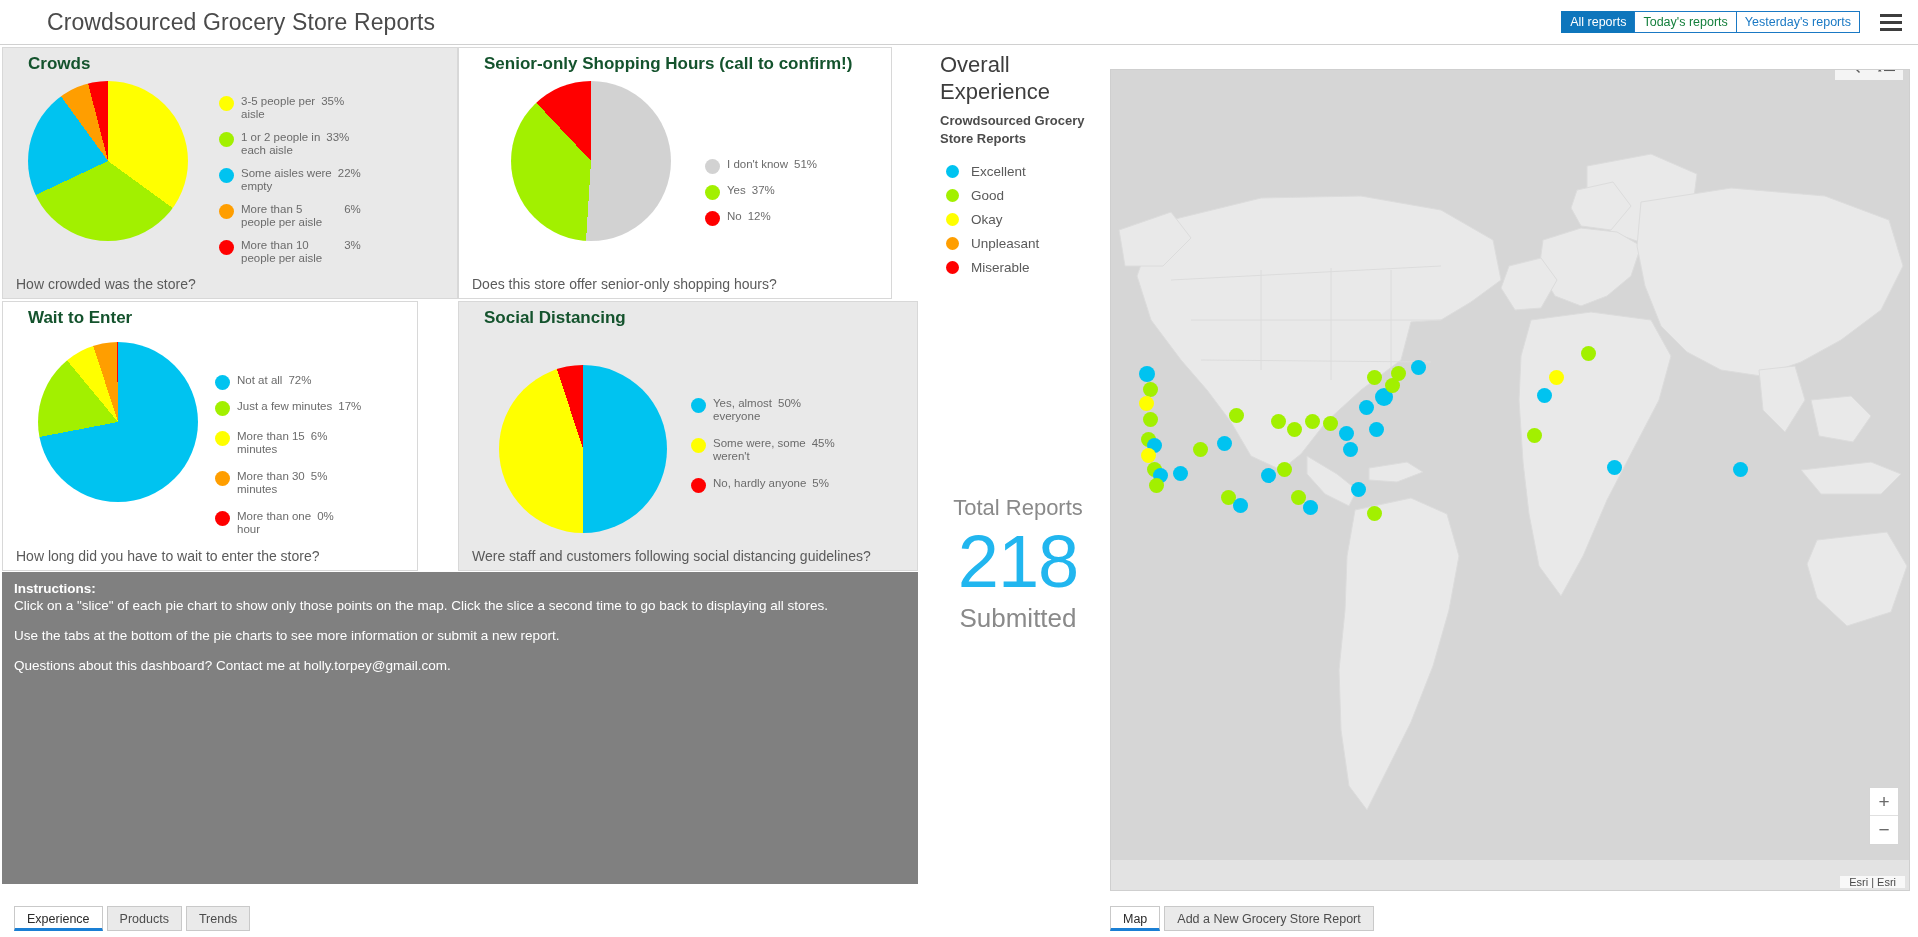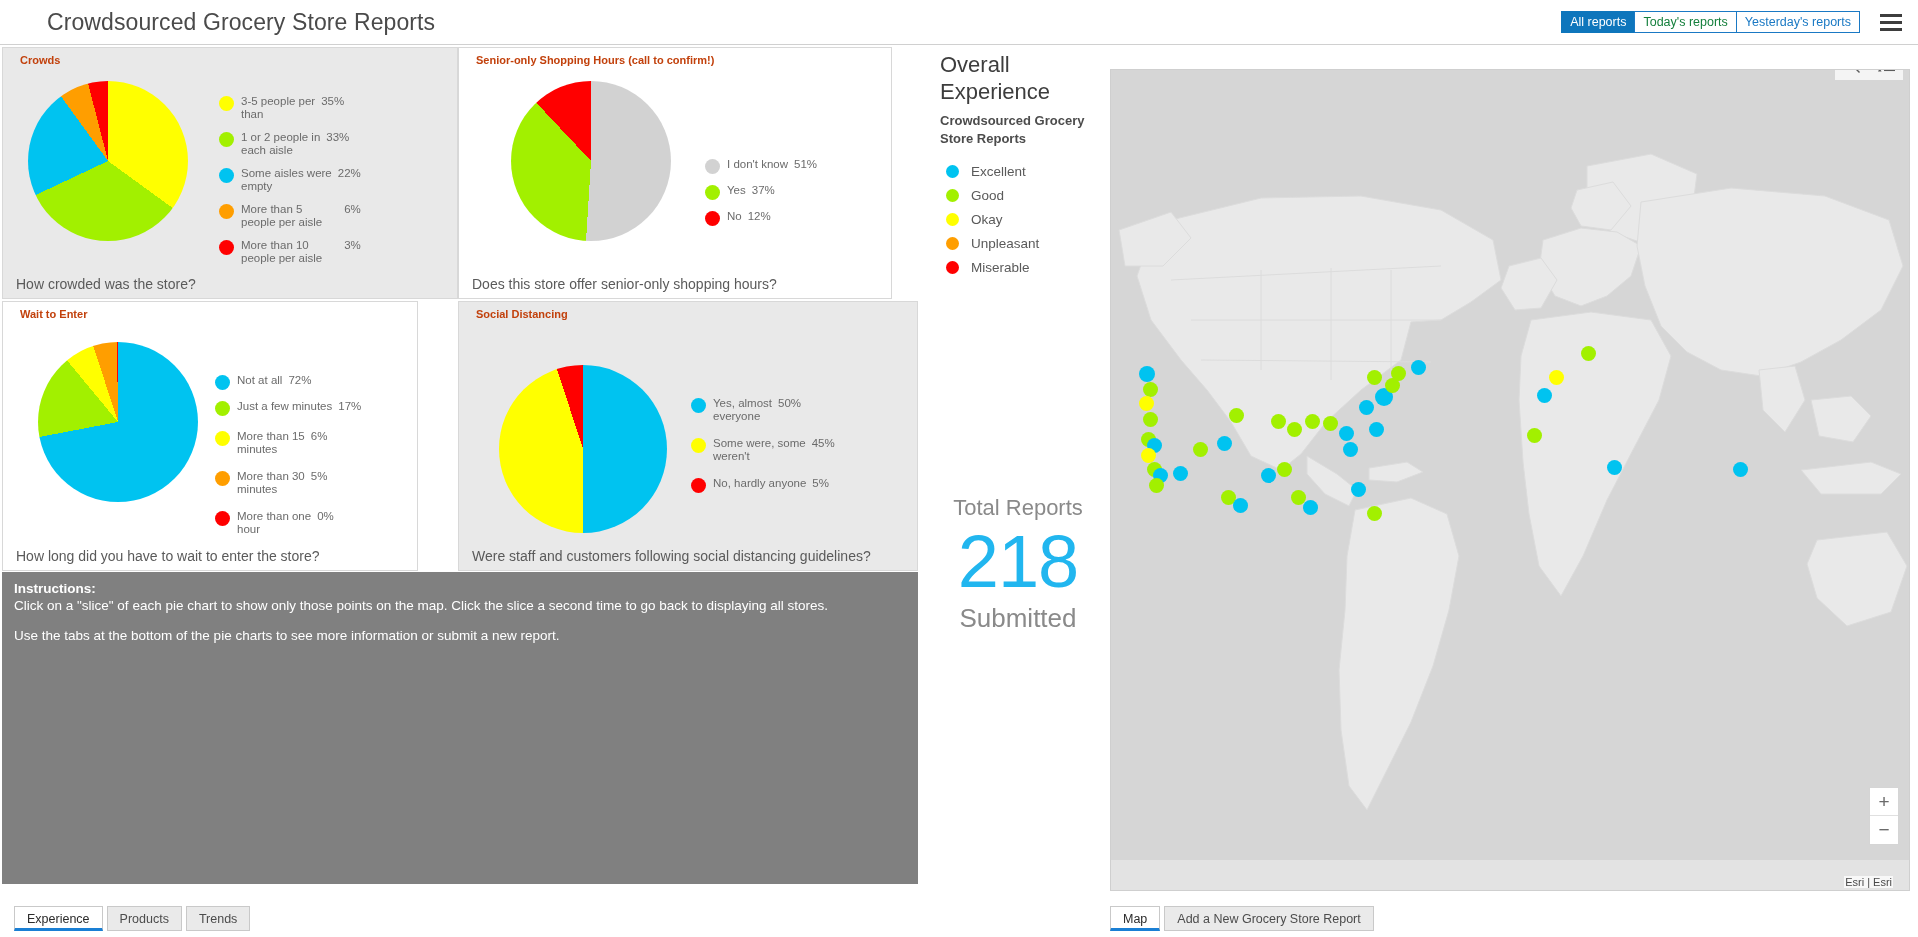--- a/index.html
+++ b/index.html
@@ -35,22 +35,22 @@
   .hamburger span { display: block; width: 22px; height: 3px; background: #3d3d3d; }
 
   
   .left-col { position: absolute; left: 0; top: 45px; width: 920px; height: 892px; background: #ffffff; }
 
   .panel {
     position: absolute; overflow: hidden;
     border: 1px solid #d8d8d8;
   }
   .panel-title {
-    position: absolute; left: 17px; top: 6px;
-    font-size: 11px; font-weight: bold; color: #c2410c;
+    position: absolute; left: 25px; top: 6px;
+    font-size: 17px; font-weight: bold; color: #14532d;
   }
   .panel-question {
     position: absolute; left: 13px; bottom: 6px;
     font-size: 14px; color: #5a5a5a; font-weight: 400;
   }
   .pie-wrap { position: absolute; }
   .pie { border-radius: 50%; }
 
   .legend { position: absolute; display: flex; flex-direction: column; }
   .legend-row { display: flex; align-items: flex-start; margin-bottom: 10px; }
@@ -115,22 +115,22 @@
   .zoom-ctrl {
     position: absolute; right: 10px; bottom: 45px; width: 30px; background: #ffffff;
     border: 1px solid #d5d5d5;
   }
   .zoom-btn {
     width: 28px; height: 28px; display: flex; align-items: center; justify-content: center;
     font-size: 19px; color: #6a6a6a; cursor: pointer;
   }
   .zoom-btn.plus { border-bottom: 1px solid #e0e0e0; }
   .attrib {
-    position: absolute; right: 16px; bottom: 2px; font-size: 11px; color: #4a4a4a;
-    background: rgba(255,255,255,.75); padding: 0 1px;
+    position: absolute; right: 4px; bottom: 2px; font-size: 11px; color: #4a4a4a;
+    background: rgba(255,255,255,.75); padding: 0 9px;
   }
   .map-tabs { position: absolute; left: 190px; bottom: 6px; display: flex; align-items: flex-end; }
 </style>
 </head>
 <body>
 
 <div class="header">
   <div class="app-title">Crowdsourced Grocery Store Reports</div>
   <div class="header-right">
     <button class="filter-btn active">All reports</button>
@@ -155,21 +155,21 @@
            #00c3f0 0.68turn 0.90turn,
            #ff9e00 0.90turn 0.96turn,
            #ff0000 0.96turn 1turn);"></div>
     </div>
     <div class="legend" style="left:216px; top:47px;">
       <div class="legend-row">
         <span class="legend-dot" style="background:#ffff00"></span>
         <span class="legend-text">
           <span class="legend-stack">
             <span>3-5 people per</span>
-            <span>than</span>
+            <span>aisle</span>
           </span>
           <span class="legend-pct">35%</span>
         </span>
       </div>
       <div class="legend-row">
         <span class="legend-dot" style="background:#a2f000"></span>
         <span class="legend-text">
           <span class="legend-stack">
             <span>1 or 2 people in</span>
             <span>each aisle</span>
@@ -353,20 +353,21 @@
         </span>
       </div>
     </div>
     <div class="panel-question">Were staff and customers following social distancing guidelines?</div>
   </div>
 
   <div class="instructions">
     <div class="lead">Instructions:</div>
     <p>Click on a "slice" of each pie chart to show only those points on the map. Click the slice a second time to go back to displaying all stores.</p>
     <p>Use the tabs at the bottom of the pie charts to see more information or submit a new report.</p>
+    <p>Questions about this dashboard? Contact me at holly.torpey@gmail.com.</p>
   </div>
 
   <div class="tabbar left-tabs">
     <div class="tab active">Experience</div>
     <div class="tab">Products</div>
     <div class="tab">Trends</div>
   </div>
 </div>
 
 <div class="right-col">

